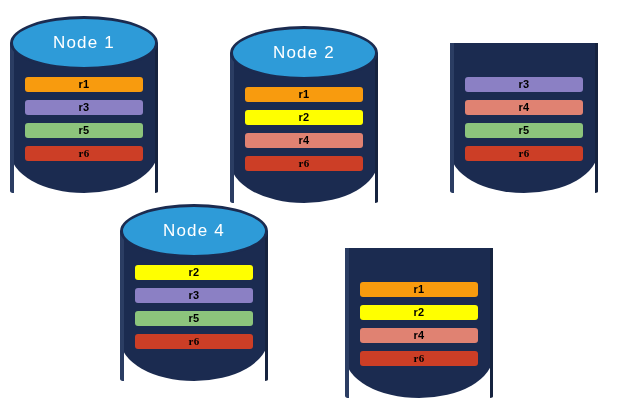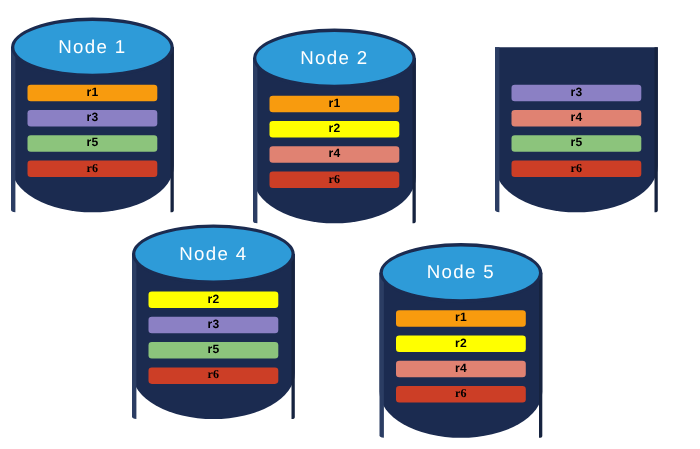--- a/index.html
+++ b/index.html
@@ -198,23 +198,20 @@
         <div class="replica-bar" style="background: rgb(140, 196, 124);">
           <span class="replica-label">r5</span>
         </div>
         <div class="replica-bar" style="background: rgb(204, 62, 38);">
           <span class="replica-label">r6</span>
         </div>
       </div>
     </div>
     <div class="node" style="left: 345px; top: 213px;">
       <div class="node-body" style="background: rgb(27, 43, 80);"></div>
-      <div class="node-top" style="background: rgb(46, 155, 216);">
-        <span class="node-label">Node  5</span>
-      </div>
       <div class="replica-stack">
         <div class="replica-bar" style="background: rgb(248, 155, 14);">
           <span class="replica-label">r1</span>
         </div>
         <div class="replica-bar" style="background: rgb(255, 255, 0);">
           <span class="replica-label">r2</span>
         </div>
         <div class="replica-bar" style="background: rgb(224, 130, 114);">
           <span class="replica-label">r4</span>
         </div>

